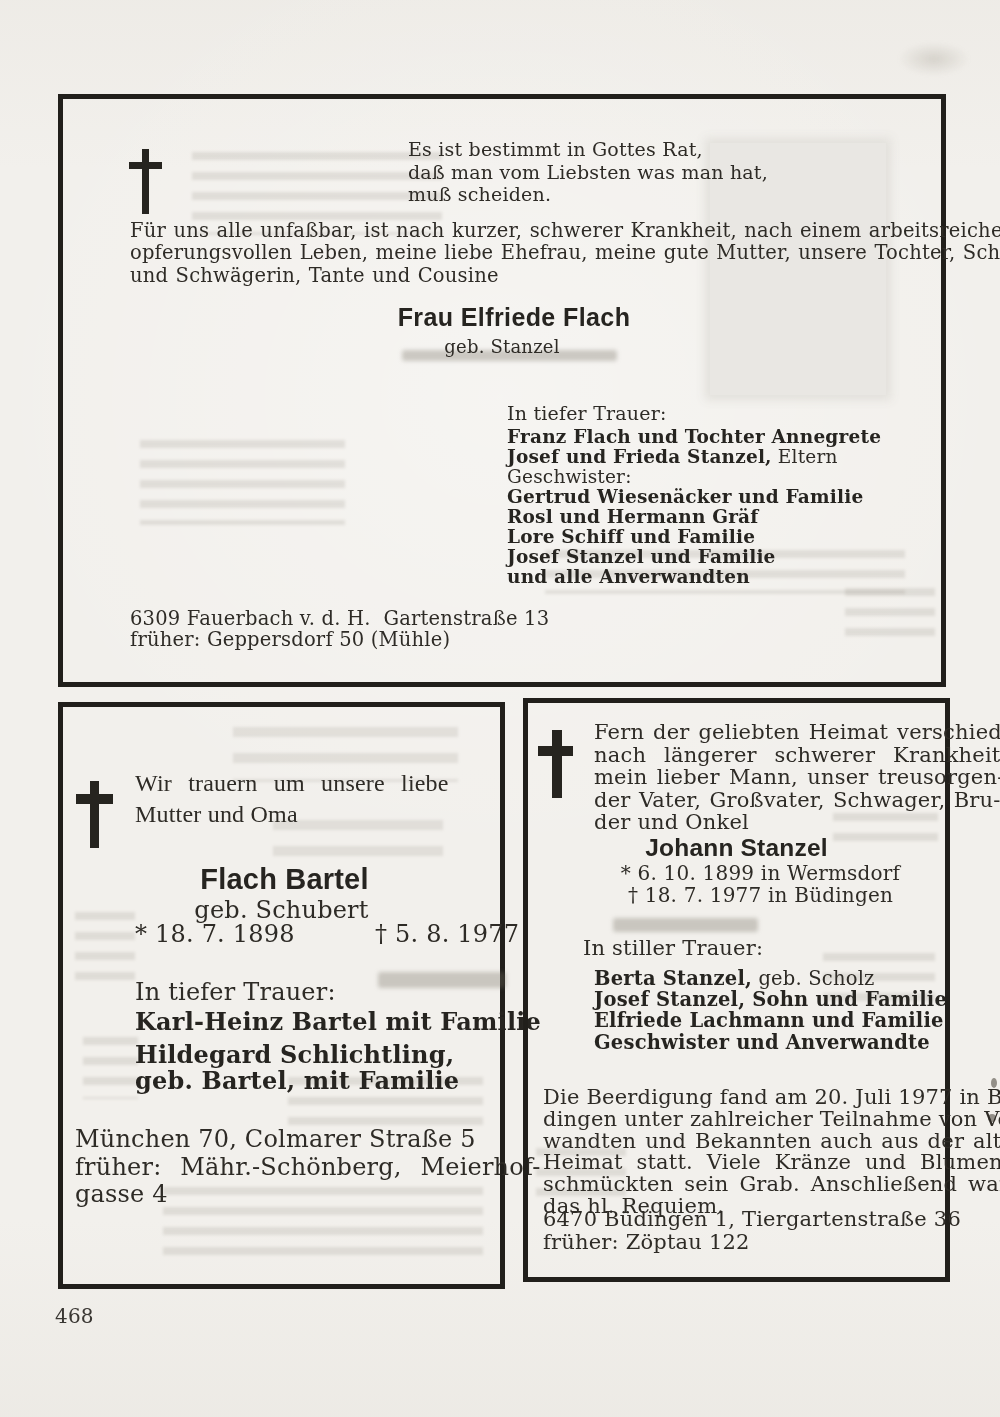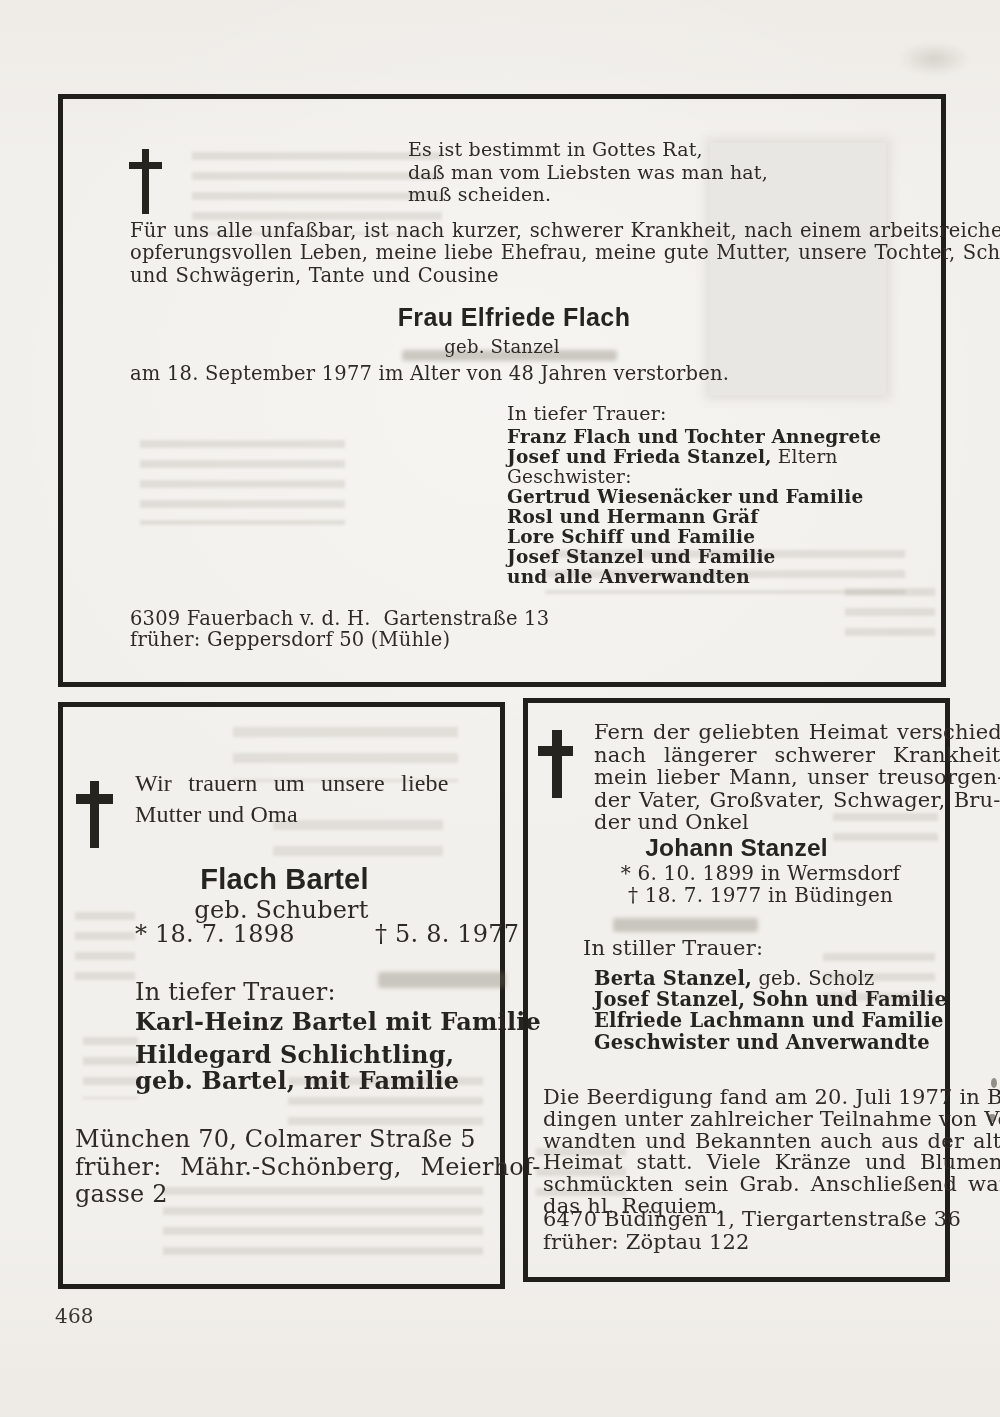--- a/index.html
+++ b/index.html
@@ -118,21 +118,20 @@
       </div>
 
     <div class="abs flach-intro">
         <div class="line">Für uns alle unfaßbar, ist nach kurzer, schwerer Krankheit, nach einem arbeitsreichen, auf-</div>
         <div class="line">opferungsvollen Leben, meine liebe Ehefrau, meine gute Mutter, unsere Tochter, Schwester</div>
         <div class="line">und Schwägerin, Tante und Cousine</div>
       </div>
 
     <div class="abs flach-name">Frau Elfriede Flach</div>
     <div class="abs flach-nee">geb. Stanzel</div>
-    <div class="abs flach-death">am 18. September 1977 im Alter von 48 Jahren verstorben.</div>
 
     <div class="abs flach-trauer-h">In tiefer Trauer:</div>
     <div class="abs flach-mourners">
         <div class="line"><span class="seg b">Franz Flach und Tochter Annegrete</span><span class="seg"></span></div>
         <div class="line"><span class="seg b">Josef und Frieda Stanzel,</span><span class="seg"> Eltern</span></div>
         <div class="line"><span class="seg b"></span><span class="seg">Geschwister:</span></div>
         <div class="line"><span class="seg b">Gertrud Wiesenäcker und Familie</span><span class="seg"></span></div>
         <div class="line"><span class="seg b">Rosl und Hermann Gräf</span><span class="seg"></span></div>
         <div class="line"><span class="seg b">Lore Schiff und Familie</span><span class="seg"></span></div>
         <div class="line"><span class="seg b">Josef Stanzel und Familie</span><span class="seg"></span></div>
@@ -175,21 +174,21 @@
     <div class="abs bartel-trauer-h">In tiefer Trauer:</div>
     <div class="abs bartel-mourners">
         <div class="line b">Karl-Heinz Bartel mit Familie</div>
         <div class="line b">Hildegard Schlichtling,</div>
         <div class="line b">geb. Bartel, mit Familie</div>
       </div>
 
     <div class="abs bartel-addr">
         <div class="line">München 70, Colmarer Straße 5</div>
         <div class="line">früher: Mähr.-Schönberg, Meierhof-</div>
-        <div class="line">gasse 2</div>
+        <div class="line">gasse 4</div>
       </div>
   </div>
 
   <div class="box box-stanzel">
     <div class="ghost" style="left:305px;top:110px;width:105px;height:40px;"></div>
     <div class="ghost-bar" style="left:85px;top:215px;width:145px;height:14px;"></div>
     <div class="ghost" style="left:295px;top:250px;width:112px;height:58px;"></div>
     <div class="ghost" style="left:8px;top:445px;width:90px;height:48px;"></div>
 
     <div class="cross cross-stanzel">

